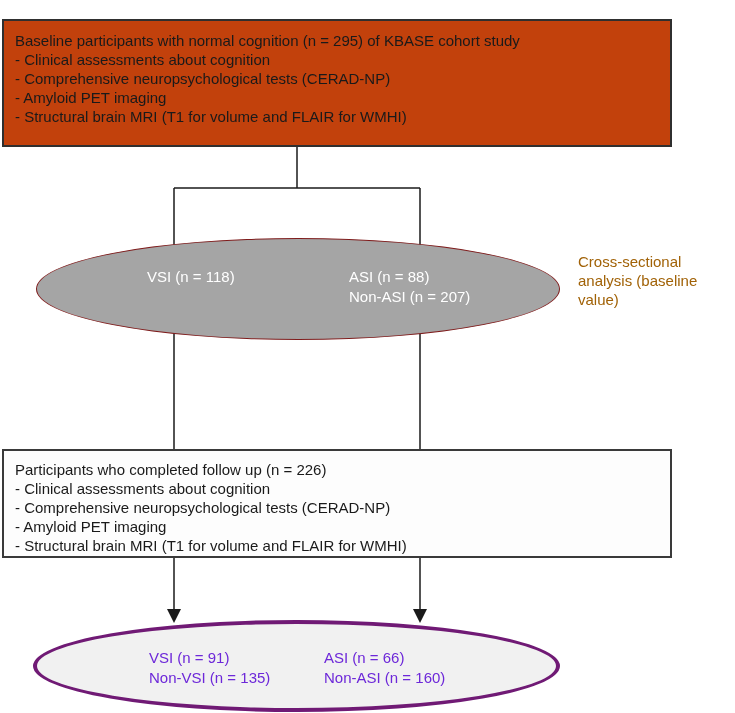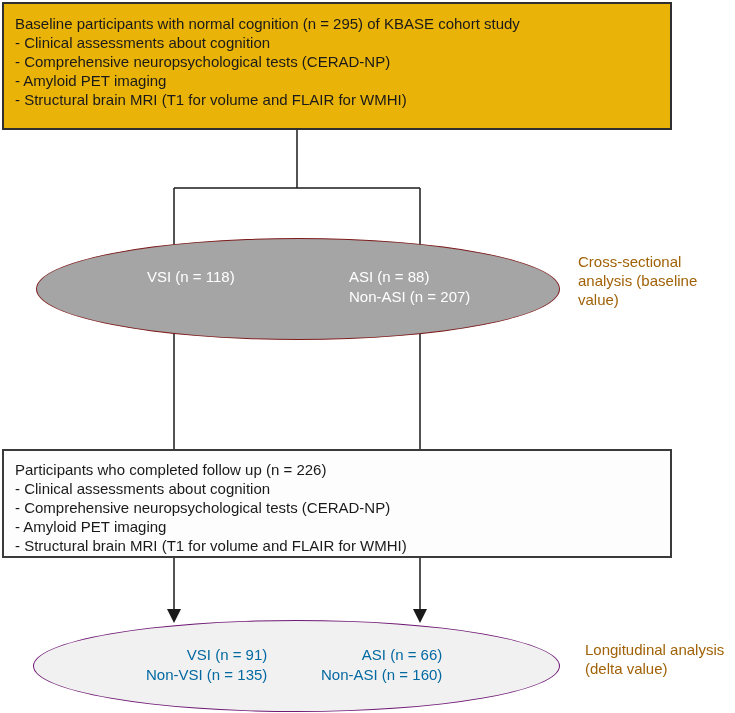--- a/index.html
+++ b/index.html
@@ -25,23 +25,23 @@
   .box {
     position: absolute;
     box-sizing: border-box;
     left: 2px;
     width: 670px;
     font-size: 15px;
     line-height: 19px;
     z-index: 2;
   }
   #baseline-box {
-    top: 2px;
+    top: 19px;
     height: 128px;
-    background: #eab308;
+    background: #c2410c;
     border: 2px solid #2f2f2f;
     padding: 10px 10px 0 11px;
   }
   #followup-box {
     top: 449px;
     height: 109px;
     background: #fdfdfd;
     border: 2px solid #3a3a3a;
     padding: 9px 10px 0 11px;
   }
@@ -60,23 +60,22 @@
     background: #a5a5a5;
     border: 1px solid #7f1d1d;
     color: #ffffff;
   }
   #longitudinal-ellipse {
     left: 33px;
     top: 620px;
     width: 527px;
     height: 92px;
     background: #f1f1f1;
-    border: 1px solid #701a75;
-    color: #0369a1;
-    text-align: right;
+    border: 4px solid #701a75;
+    color: #6d28d9;
   }
   .ellipse .col {
     position: absolute;
     font-size: 15px;
     line-height: 20px;
     white-space: nowrap;
   }
   #baseline-ellipse .col1 { left: 110px; top: 28px; }
   #baseline-ellipse .col2 { left: 296px; top: 28px; margin-left: 16px; }
   #longitudinal-ellipse .col1 { left: 112px; top: 24px; }
@@ -159,18 +158,14 @@
     <div class="col col1">
       <div>VSI (n = 91)</div>
       <div>Non-VSI (n = 135)</div>
     </div>
     <div class="col col2">
       <div>ASI (n = 66)</div>
       <div>Non-ASI (n = 160)</div>
     </div>
   </div>
 
-  <div class="side-label" id="longitudinal-label">
-    <div>Longitudinal analysis</div>
-    <div>(delta value)</div>
-  </div>
 
 </div>
 
 </body></html>

